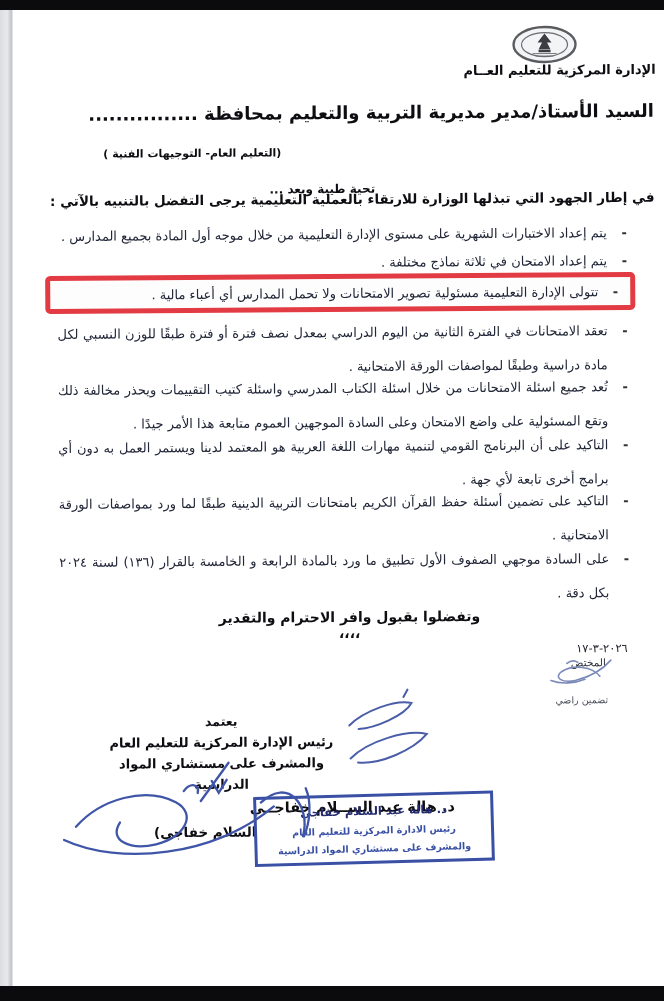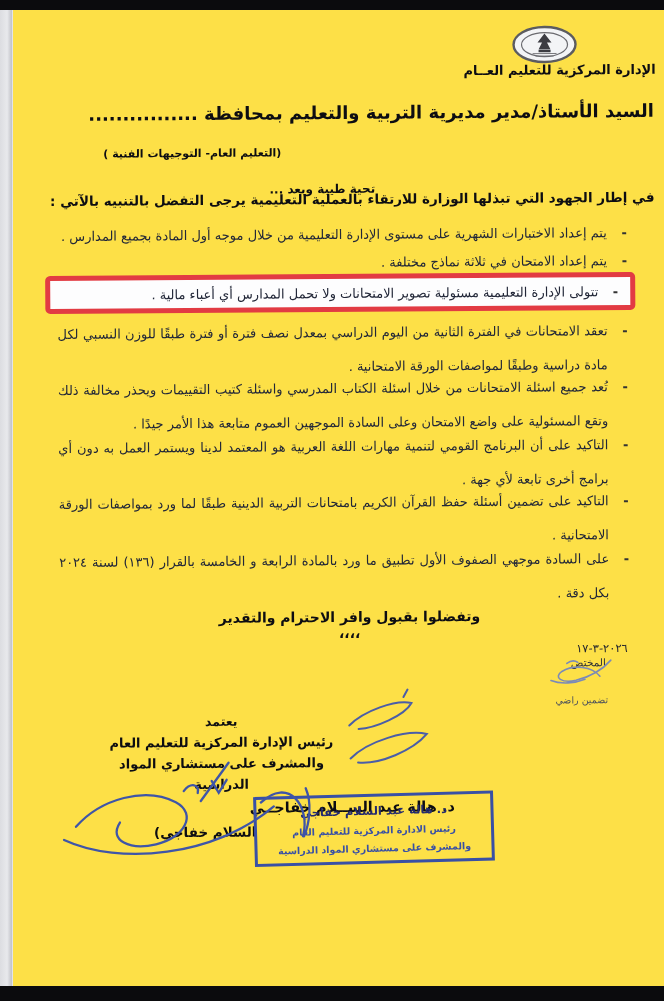--- a/index.html
+++ b/index.html
@@ -1,18 +1,18 @@
 <!DOCTYPE html>
 <html lang="ar"><head>
 <meta charset="utf-8">
 <style>
   html,body{margin:0;padding:0;background:#222;}
   .frame{
     position:relative;width:664px;height:1001px;overflow:hidden;
-    background:#fde047;font-family:"DejaVu Sans",sans-serif;
+    background:#ffffff;font-family:"DejaVu Sans",sans-serif;
     -webkit-font-smoothing:antialiased;
   }
   .bar{position:absolute;left:0;width:664px;background:#0b0b0d;z-index:9;}
   .bar.top{top:0;height:10px;}
   .bar.bottom{bottom:0;height:15px;}
   .scan-edge{
     position:absolute;left:0;top:10px;bottom:15px;width:13px;z-index:8;
     background:linear-gradient(90deg,#dcdde1 0%,#e8e9ec 55%,#c3c4ca 88%,#f2f3f5 100%);
   }
   .content{

